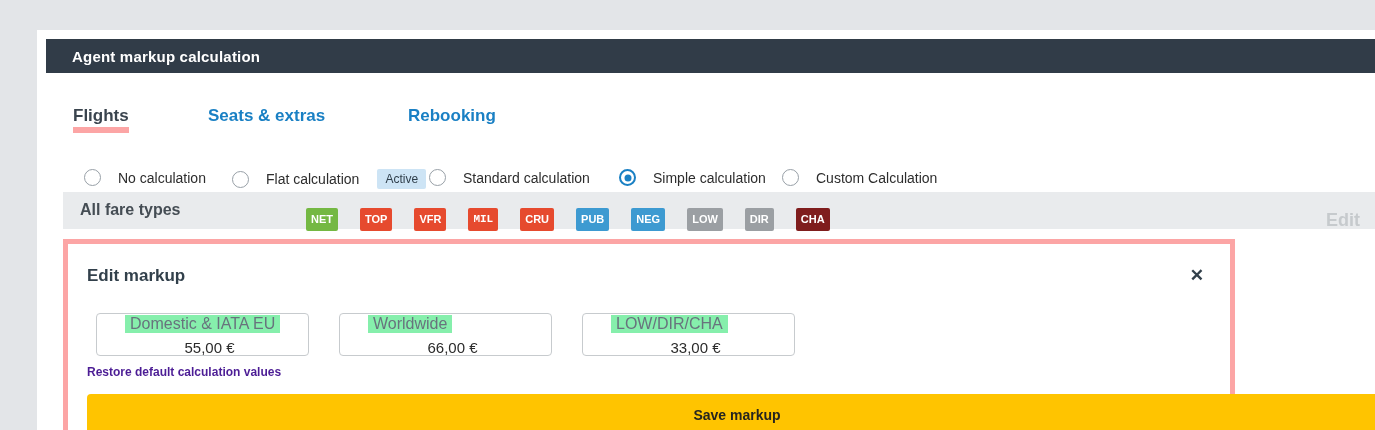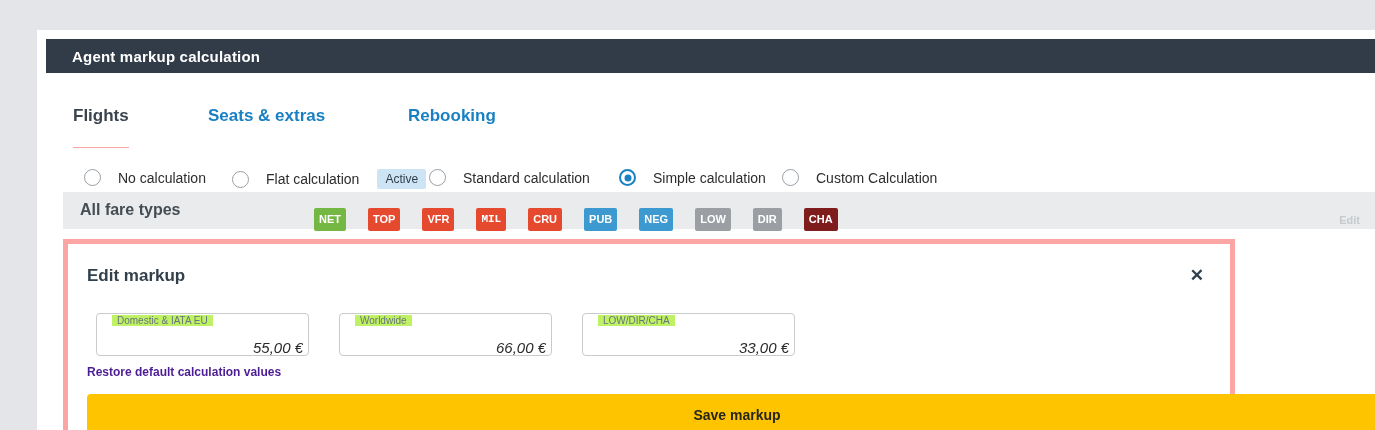--- a/index.html
+++ b/index.html
@@ -17,21 +17,21 @@
   
   .titlebar {
     height:34px; background:#313c48; display:flex; align-items:center;
     padding-left:17px;
   }
   .titlebar span { color:#ffffff; font-size:15px; font-weight:600; letter-spacing:.2px; }
 
   
   .tabs { position:absolute; left:0; top:34px; height:64px; width:100%; }
   .tab { position:absolute; top:24px; font-size:17px; font-weight:600; cursor:pointer; }
-  .tab-flights { left:18px; color:#3a444e; padding-bottom:21px; border-bottom:1px solid #fca5a5; }
+  .tab-flights { left:18px; color:#3a444e; padding-bottom:1px; border-bottom:6px solid #fca5a5; }
   .tab-seats { left:153px; color:#1a80c4; }
   .tab-rebooking { left:353px; color:#1a80c4; }
 
   
   .radio-row { position:absolute; left:0; top:104px; height:40px; width:100%;text-align:right; }
   .radio-option { position:absolute; top:8px; display:flex; align-items:center; cursor:pointer; }
   .radio-circle {
     width:17px; height:17px; border-radius:50%;
     border:1px solid #98a0a7; background:#fff; margin-right:8px; flex:0 0 auto;
   }
@@ -47,52 +47,51 @@
     margin-left:9px; background:#cde4f5; color:#2f3e4a;
     font-size:12px; padding:3px 8px; border-radius:2px; white-space:nowrap;
   }
 
   
   .fare-bar {
     position:absolute; left:17px; top:153px; width:1321px; height:37px;
     background:#e9ebed; display:flex; 
   }
   .fare-title { font-size:16px; font-weight:700; color:#454d54; margin-left:17px; }
-  .fare-badges { position:absolute; left:233px; top:0; height:100%; display:flex; align-items:center; gap:4px; }
+  .fare-badges { position:absolute; left:225px; top:0; height:100%; display:flex; align-items:center; gap:4px; }
   .fare-badge {
     color:#ffffff; font-size:11px; font-weight:700; line-height:1;
     padding:6px 5px; min-width:26px; text-align:center; border-radius:2px;
   }
   .fare-edit { position:absolute; right:15px; top:50%; transform:translateY(-50%);
-    color:#c6cacd; font-size:11px; font-weight:600; cursor:default; }
+    color:#c6cacd; font-size:18px; font-weight:600; cursor:default; }
 
   
   .edit-panel {
     position:absolute; left:17px; top:200px; width:1172px; height:196px;
     border:5px solid #fca5a5; background:#ffffff;
   }
   .panel-title { position:absolute; left:10px; top:13px; font-size:17px; font-weight:700; color:#32404b; }
   .close-icon {
     position:absolute; right:17px; top:14px; font-size:17px; font-weight:700;
     color:#32404b; cursor:pointer; line-height:1;
   }
   .fields { position:absolute; left:10px; top:51px; display:flex; gap:12px; }
   .field {
     position:relative; width:213px; height:43px;
     border:1px solid #c7cbce; border-radius:4px; background:#fff;
   }
   .field-label {
-    position:absolute; top:-8px; left:6px; background:#bef264;
-    padding:0 5px; font-size:10px; color:#68737d; white-space:nowrap;
+    position:absolute; top:-8px; left:19px; background:#86efac;
+    padding:0 5px; font-size:16px; color:#68737d; white-space:nowrap;
   }
   .field input {
     width:100%; height:100%; border:none; outline:none; background:transparent;
-    text-align:right; padding:8px 14px 0 10px; font-size:15px; color:#2b2b2b;
+    text-align:center; padding:8px 14px 0 10px; font-size:15px; color:#2b2b2b;
     font-family:"Liberation Sans", sans-serif;
-    font-style:italic;
   }
   .restore-link {
     position:absolute; left:10px; top:112px; color:#4c1d95;
     font-size:12px; font-weight:700; text-decoration:none; cursor:pointer;
   }
   .save-btn {
     position:absolute; left:10px; top:141px; width:1300px; height:41px;
     background:#ffc400; border:none; border-radius:4px;
     font-size:14px; font-weight:700; color:#26251f; cursor:pointer;
     font-family:"Liberation Sans", sans-serif;

